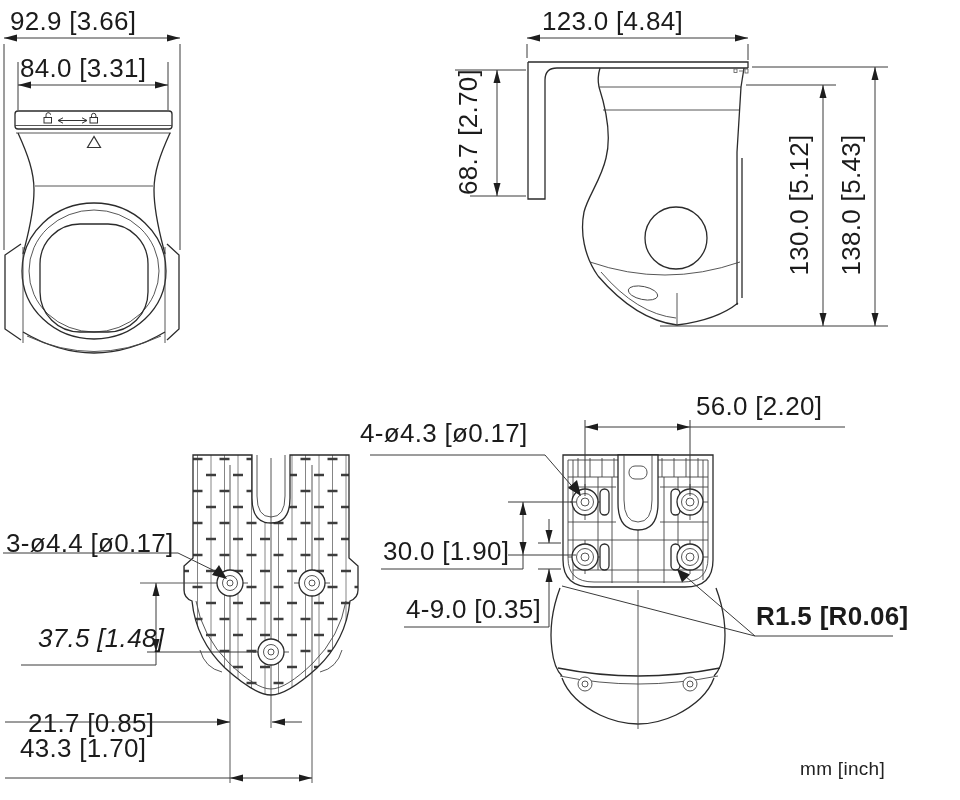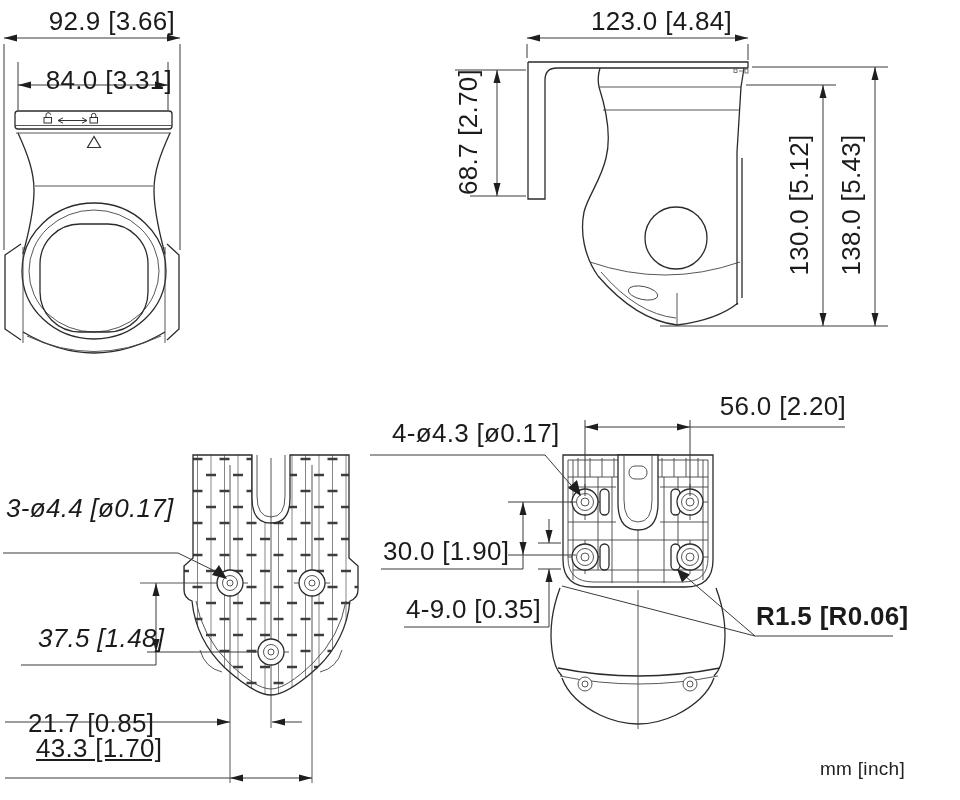--- a/index.html
+++ b/index.html
@@ -1,21 +1,21 @@
 <!DOCTYPE html>
 <html><head>
 <meta charset="utf-8">
 <style>
   html,body{margin:0;padding:0;background:#fff;}
   .canvas{position:relative;width:960px;height:800px;background:#fff;overflow:hidden;
           font-family:"Liberation Sans",sans-serif;}
   svg.linework{position:absolute;left:0;top:0;}
   .lbl{position:absolute;font-size:26px;color:#1b1b1b;white-space:nowrap;
        letter-spacing:0.3px;line-height:28px;}
-  .ctr{text-align:right;}
+  .ctr{text-align:left;}
   .rot{transform:rotate(-90deg);transform-origin:center center;text-align:center;}
   .units{font-size:19px;color:#222;}
   
   .outline{stroke:#2b2b2b;stroke-width:1.3;fill:none;}
   .thin{stroke:#444;stroke-width:0.9;fill:none;}
   .dimline{stroke:#3a3a3a;stroke-width:1;fill:none;}
   .arrow{fill:#1e1e1e;stroke:none;}
   .whitefill{fill:#ffffff;}
 </style>
 </head>
@@ -231,33 +231,33 @@
       <path class="dimline" d="M549,519 V543 M549,569 V627 M538,543 H561 M538,569 H561 M404,627 H549"></path>
       <path class="arrow" d="M549,543 l-3.5,-13 h7 z"></path>
       <path class="arrow" d="M549,569 l-3.5,13 h7 z"></path>
       <path class="dimline" d="M755,636 H893 M685,576 L755,636 M562,586 L755,636"></path>
       <path class="arrow" d="M677,569 l13,5.5 l-8,8 z"></path>
     </g>
   </g>
 </svg>
 
 <div class="lbl ctr" style="left:10px;top:7px;width:165px;">92.9 [3.66]</div>
-<div class="lbl ctr" style="left:20px;top:54px;width:152px;margin-top:12px;">84.0 [3.31]</div>
+<div class="lbl ctr" style="left:20px;top:54px;width:152px;">84.0 [3.31]</div>
 
 <div class="lbl ctr" style="left:542px;top:7px;width:190px;">123.0 [4.84]</div>
 <div class="lbl rot" style="left:400px;top:118px;width:135px;height:28px;">68.7 [2.70]</div>
 <div class="lbl rot" style="left:724px;top:191px;width:150px;height:28px;">130.0 [5.12]</div>
 <div class="lbl rot" style="left:776px;top:191px;width:150px;height:28px;">138.0 [5.43]</div>
 
-<div class="lbl" style="left:6px;top:494px;width:176px;font-style:italic;">3-ø4.4 [ø0.17]</div>
+<div class="lbl" style="left:6px;top:529px;width:176px;">3-ø4.4 [ø0.17]</div>
 <div class="lbl" style="left:38px;top:624px;width:132px;font-style:italic;">37.5 [1.48]</div>
 <div class="lbl" style="left:28px;top:677px;width:130px;margin-top:32px;">21.7 [0.85]</div>
-<div class="lbl" style="left:36px;top:734px;width:130px;text-decoration:underline;">43.3 [1.70]</div>
+<div class="lbl" style="left:20px;top:734px;width:130px;">43.3 [1.70]</div>
 
 <div class="lbl ctr" style="left:696px;top:392px;width:150px;">56.0 [2.20]</div>
-<div class="lbl" style="left:392px;top:419px;width:172px;">4-ø4.3 [ø0.17]</div>
+<div class="lbl" style="left:360px;top:419px;width:172px;">4-ø4.3 [ø0.17]</div>
 <div class="lbl" style="left:383px;top:537px;width:140px;">30.0 [1.90]</div>
 <div class="lbl" style="left:406px;top:595px;width:142px;">4-9.0 [0.35]</div>
 <div class="lbl" style="left:756px;top:602px;width:140px;font-weight:bold;">R1.5 [R0.06]</div>
 
 <div class="lbl units ctr" style="left:800px;top:726px;width:105px;margin-top:29px;">mm [inch]</div>
 
 </div>
 
 </body></html>

